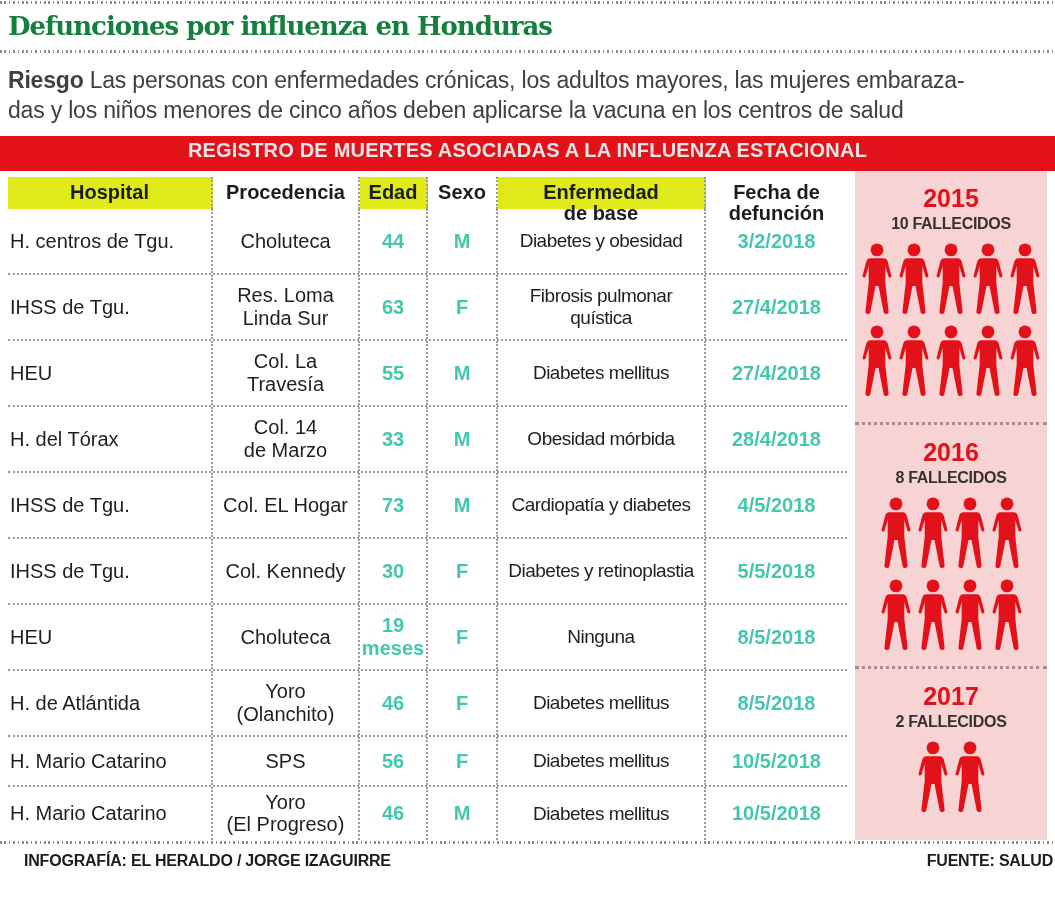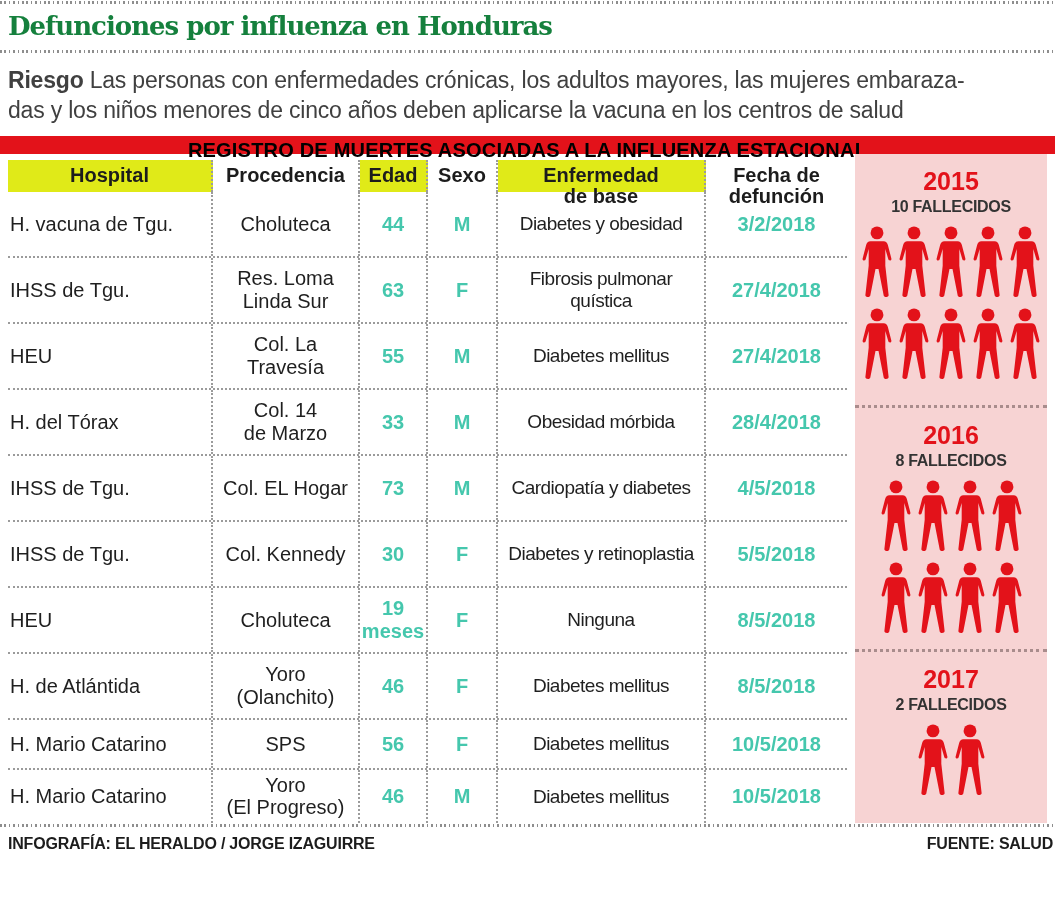--- a/index.html
+++ b/index.html
@@ -18,22 +18,22 @@
     font-family: "DejaVu Serif", "Liberation Serif", serif;
     font-weight: 600; font-size: 26px; letter-spacing: -1px;
     color: #15803d; margin: 7px 8px 8px 8px; line-height: 1.1;
   }
   p.riesgo {
     margin: 11px 8px 8px 8px;
     font-size: 23px; line-height: 1.33; color: #404040; letter-spacing: -0.2px;
   }
   p.riesgo strong { font-weight: 700; }
   .banner {
-    margin-top: 10px; height: 18px; line-height: 29px;
-    background: var(--accent-red, #e3121a); color: #000000;
+    margin-top: 10px; height: 35px; line-height: 29px;
+    background: var(--accent-red, #e3121a); color: #e5e5e5;
     text-align: center; font-weight: 700; font-size: 20px; letter-spacing: 0.2px;
   }
   .main { display: flex; gap: 8px; padding: 0 8px; align-items: stretch; }
   .table { width: 839px; }
   .grid6 {
     display: grid;
     grid-template-columns: 205px 147px 68px 70px 208px 141px;
   }
   .thead { margin: 6px 0 0 0; }
   .th {
@@ -63,21 +63,21 @@
   .year:nth-child(1) { flex: 0 0 37.5%; }
   .year:nth-child(2) { flex: 0 0 36.5%; }
   .year:nth-child(3) { flex: 1 1 auto; }
   .year + .year { border-top: 3px dotted #a98c8c; }
   .year-title { margin-top: 13px; font-weight: 700; font-size: 25px; color: var(--accent-red, #e3121a); }
   .year-count { margin-top: 2px; font-weight: 700; font-size: 16px; letter-spacing: -0.3px; color: #333; }
   .icon-row { display: flex; justify-content: center; gap: 3px; margin-top: 10px; }
   .person { width: 34px; height: 72px; fill: var(--accent-red, #e3121a); }
   footer {
     display: flex; justify-content: space-between; align-items: baseline;
-    padding: 7px 2px 0 8px;
+    padding: 7px 2px 0 24px;
     font-weight: 700; font-size: 16px; letter-spacing: -0.2px; color: #1c1c1c;
   }
   .defs-holder { position: absolute; width: 0; height: 0; overflow: hidden; }
 </style>
 </head>
 <body>
 
 <svg class="defs-holder" aria-hidden="true">
   <defs>
     <g id="person-shape">
@@ -105,21 +105,21 @@
           <div class="th c1">Procedencia</div>
           <div class="th c2 hl">Edad</div>
           <div class="th c3">Sexo</div>
           <div class="th c4 hl">Enfermedad
 de base</div>
           <div class="th c5">Fecha de
 defunción</div>
         </div>
       <div id="tbody">
           <div class="tr grid6">
-            <div class="td c0">H. vacuna de Tgu.</div>
+            <div class="td c0">H. centros de Tgu.</div>
             <div class="td c1">Choluteca</div>
             <div class="td c2">44</div>
             <div class="td c3">M</div>
             <div class="td c4">Diabetes y obesidad</div>
             <div class="td c5">3/2/2018</div>
           </div>
           <div class="tr grid6">
             <div class="td c0">IHSS de Tgu.</div>
             <div class="td c1">Res. Loma
 Linda Sur</div>

